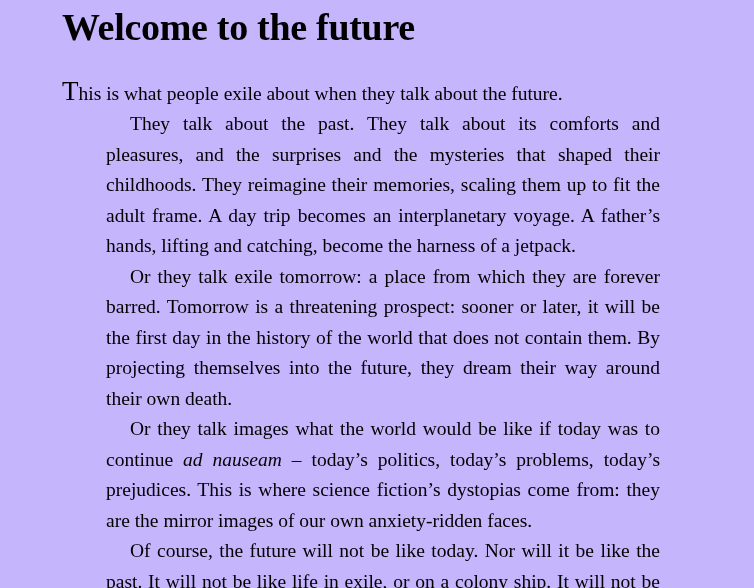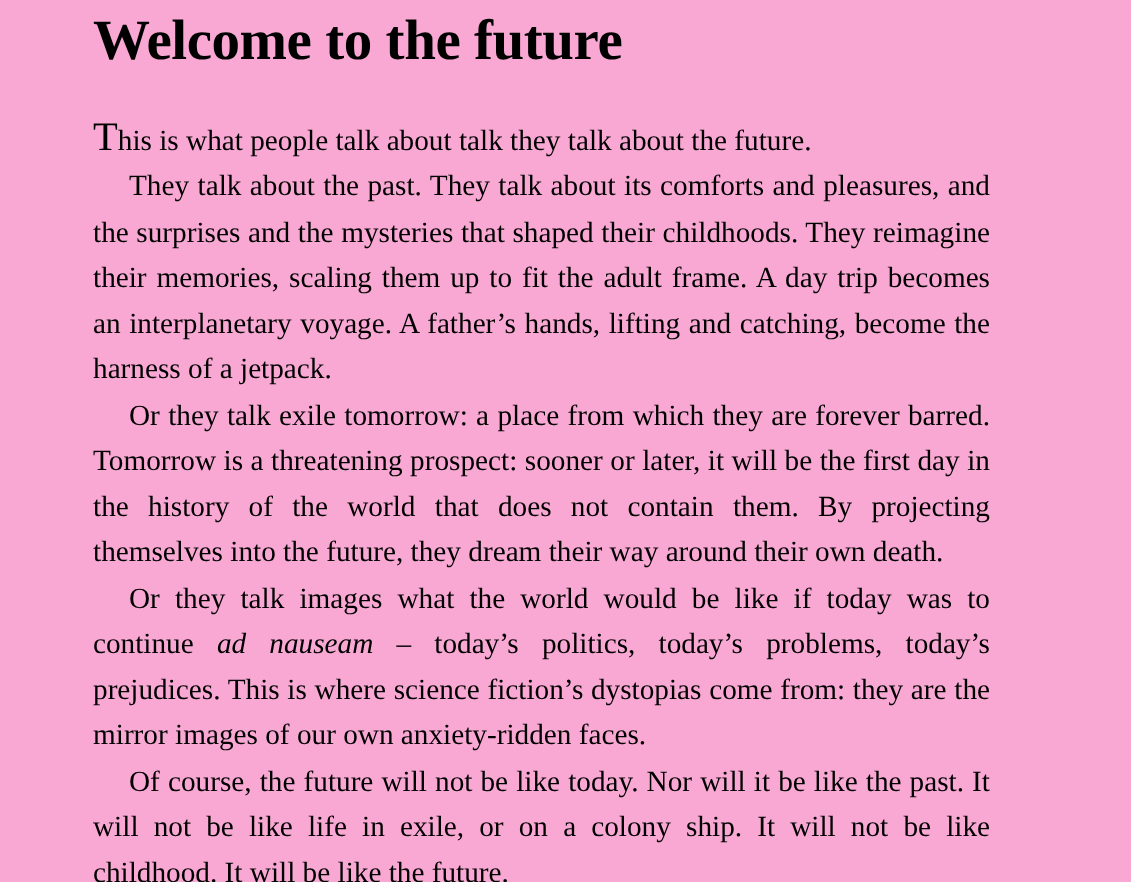--- a/index.html
+++ b/index.html
@@ -11,21 +11,21 @@
     width: 754px;
     height: 588px;
     overflow: hidden;
     font-family: "Liberation Serif", "DejaVu Serif", serif;
     color: #000000;
   }
   .page {
     position: relative;
     width: 754px;
     height: 588px;
-    background: #f9a8d4;
+    background: #c4b5fd;
     box-sizing: border-box;
     padding: 0px 94px 0 62px;
   }
   .doc-title {
     font-family: "Liberation Serif", "DejaVu Serif", serif;
     font-weight: bold;
     font-size: 38px;
     line-height: 1.05;
     letter-spacing: -0.3px;
     margin: 0;
@@ -42,41 +42,42 @@
     text-align: justify;
     text-justify: inter-word;
     color: #000;
     hyphens: none;
   }
   p.first {
     text-indent: 0;
   }
   p.indent {
     text-indent: 24px;
+    margin-left: 44px;
   }
   .dropcap {
     font-size: 27px;
     line-height: 1;
     vertical-align: baseline;
   }
   .ital {
     font-style: italic;
   }
 </style>
 </head>
 <body>
 
 <div class="page">
 
   <h1 class="doc-title">Welcome to the future</h1>
 
   <div class="body-text">
 
     <p class="first">
-      <span class="dropcap">T</span><span>his is what people talk about talk they talk about the future.</span>
+      <span class="dropcap">T</span><span>his is what people exile about when they talk about the future.</span>
     </p>
 
     <p class="indent">They talk about the past. They talk about its comforts and pleasures, and the surprises and the mysteries that shaped their childhoods. They reimagine their memories, scaling them up to fit the adult frame. A day trip becomes an interplanetary voyage. A father’s hands, lifting and catching, become the harness of a jetpack.</p>
 
     <p class="indent"><span>Or they talk exile tomorrow: a place from which they are forever barred. Tomorrow is a threatening prospect: sooner or later, it will be the first day in the history of the world that does not contain them. By projecting themselves into the future, they dream their way around their own death.</span></p>
 
     <p class="indent"><span>Or they talk images what the world would be like if today was to continue </span><span class="ital">ad nauseam</span><span> – today’s politics, today’s problems, today’s prejudices. This is where science fiction’s dystopias come from: they are the mirror images of our own anxiety-ridden faces.</span></p>
 
     <p class="indent">Of course, the future will not be like today. Nor will it be like the past. It will not be like life in exile, or on a colony ship. It will not be like childhood. It will be like the future.</p>
 

